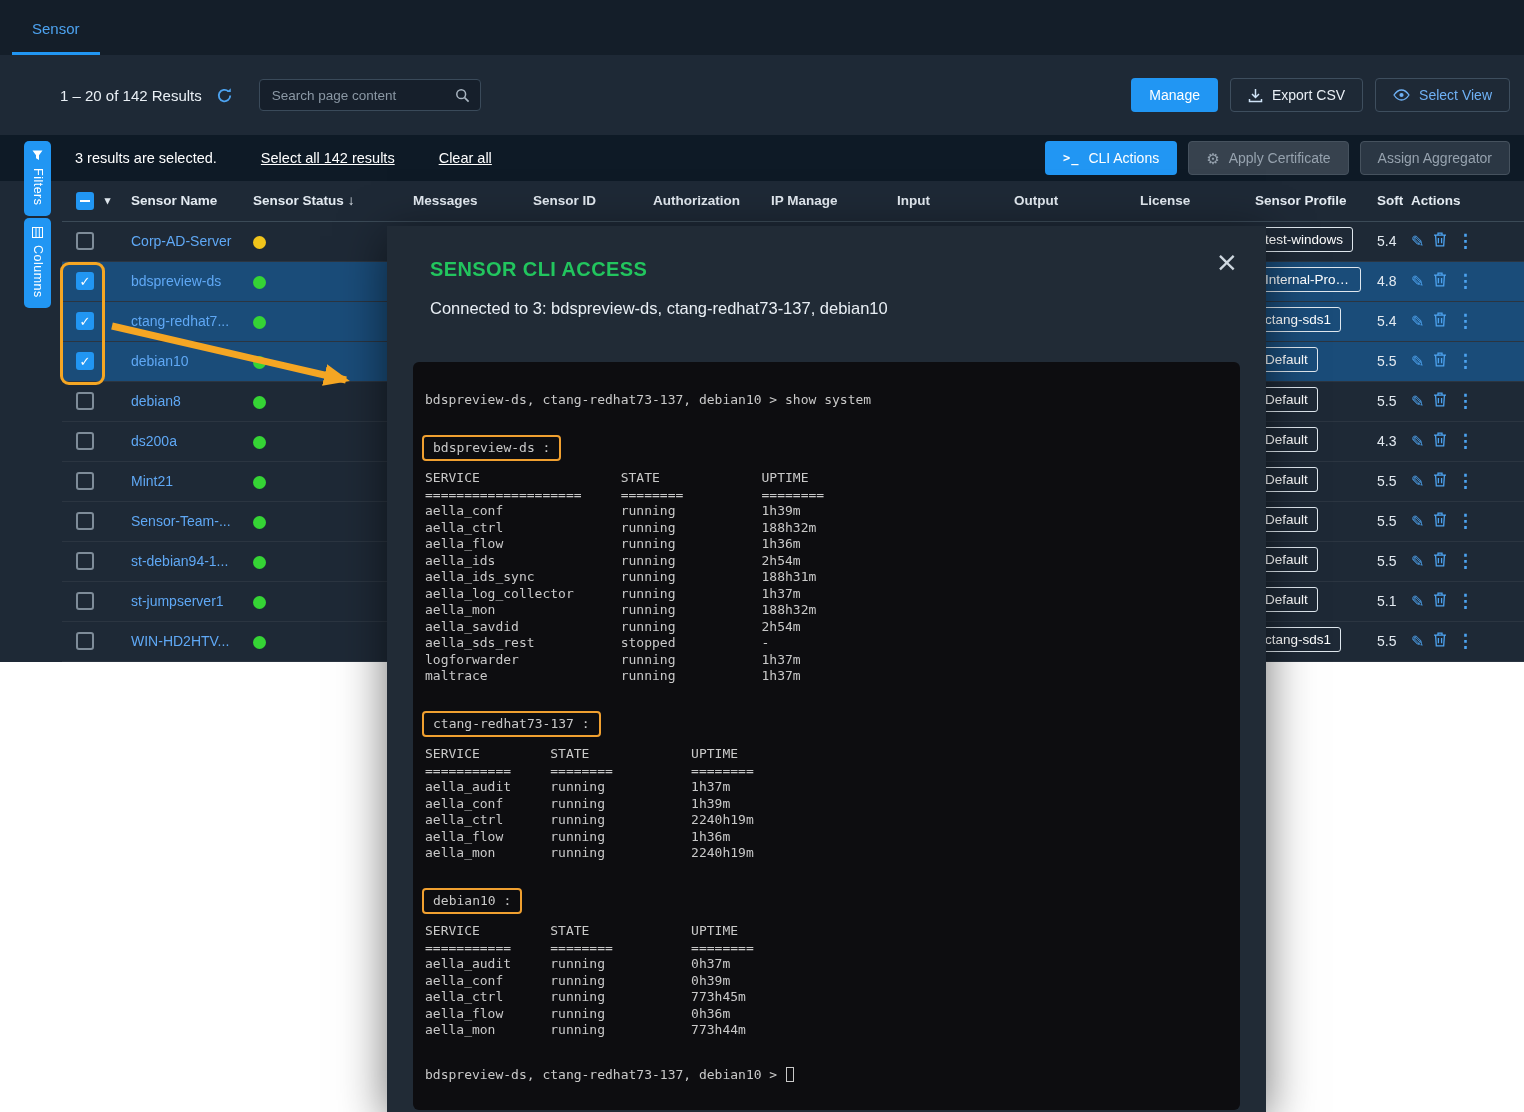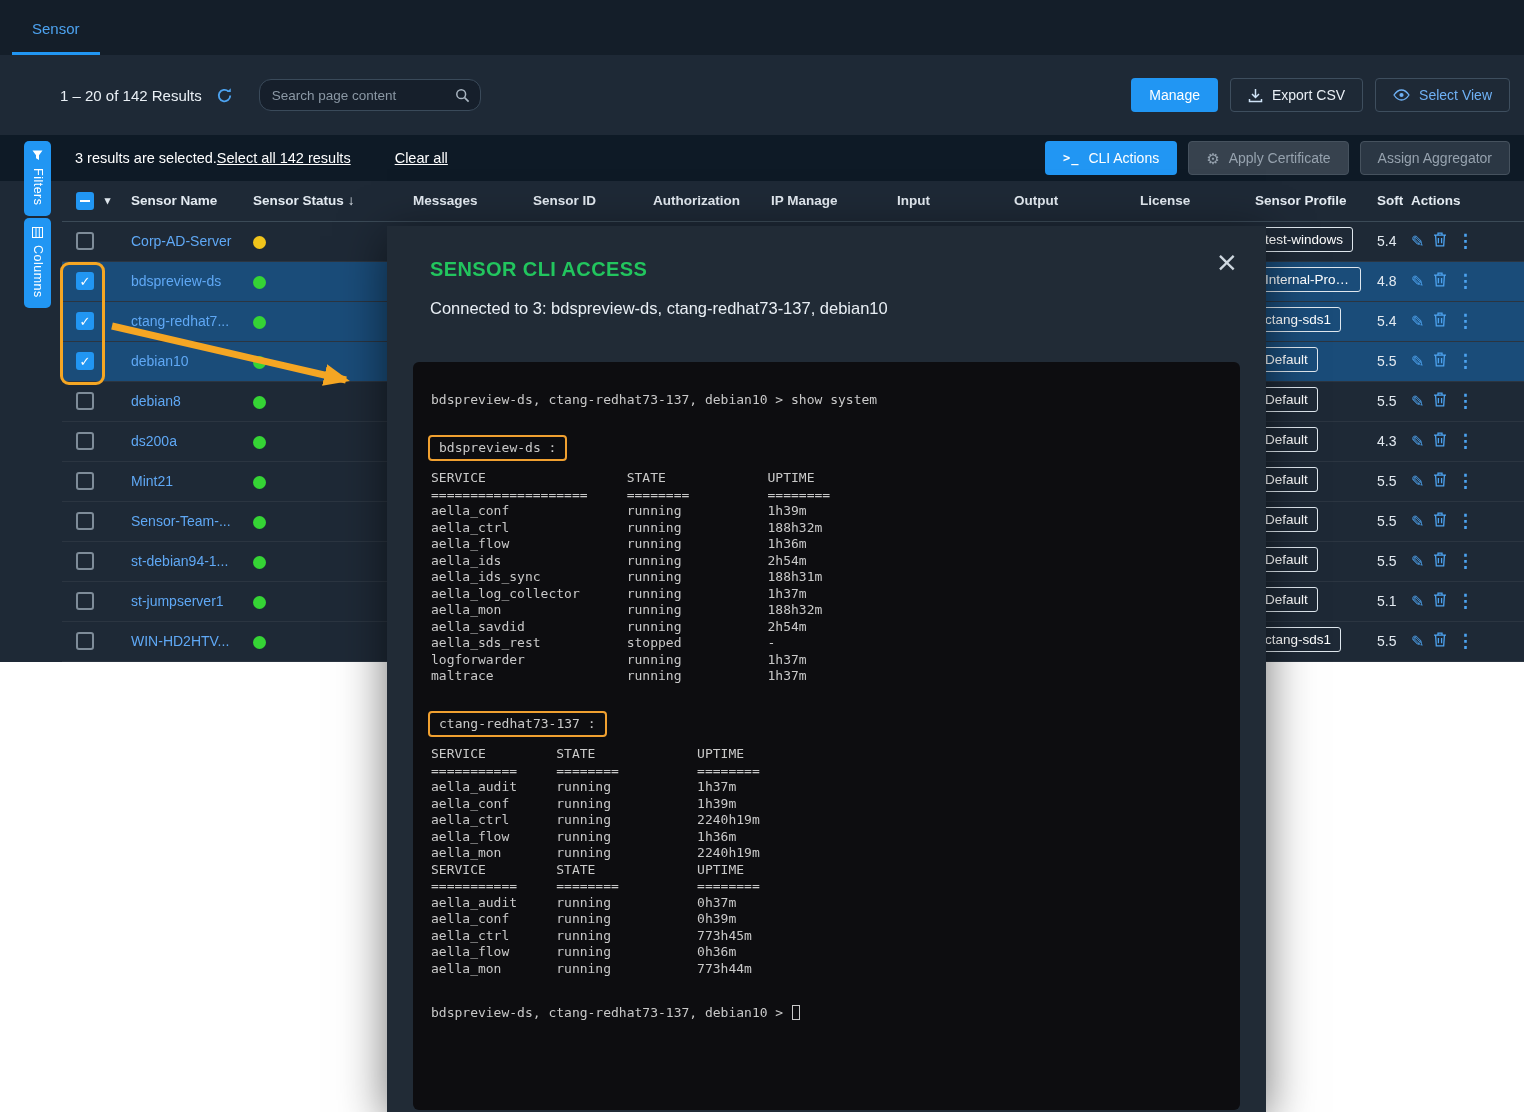--- a/index.html
+++ b/index.html
@@ -21,21 +21,21 @@
 
   
   .content { background:#1e2936; }
 
   
   .toolbar { height:80px; display:flex; align-items:center; padding:0 14px 0 60px; }
   .results { color:#e9eff5; font-size:15px; }
   .icon-btn { margin-left:14px; cursor:pointer; display:inline-flex; align-items:center; }
   .search-box {
     margin-left:26px; width:222px; height:32px; background:#161f2b;
-    border:1px solid #3a4a5a; border-radius:12px;
+    border:1px solid #3a4a5a; border-radius:4px;
     display:flex; align-items:center; padding:0 10px;
   }
   .search-input {
     flex:1; min-width:0; background:transparent; border:none; outline:none;
     color:#dfe7ee; font-size:13.5px; font-family:"Liberation Sans", sans-serif;
   }
   .search-input::placeholder { color:#8b98a5; }
   .toolbar-right { margin-left:auto; display:flex; gap:12px; }
   .btn {
     height:34px; border-radius:4px; font-size:14px; display:inline-flex;
@@ -46,21 +46,21 @@
   .btn-primary { background:#2196f3; color:#ffffff; }
   .btn-outline { border-color:#3e4e5e; color:#e9eff5; }
   .btn-outline.bluish { color:#6fb1f5; }
   .btn-disabled { background:#37424e; color:#96a2ae; border-color:#46525e; cursor:default; }
   .btn-disabled.ghost { background:#2b3744; }
   .cli-glyph { font-family:"DejaVu Sans Mono", monospace; font-weight:bold; font-size:12px; letter-spacing:1px; }
   .gear { font-size:15px; line-height:1; }
 
   
   .selection-bar { height:46px; background:#0e1a26; display:flex; align-items:center; padding:0 14px 0 75px; }
-  .sel-text { color:#ffffff; font-size:14.5px; }
+  .sel-text { color:#ffffff; font-size:14.5px; margin-right:44px; }
   .sel-link { color:#ffffff; font-size:14.5px; text-decoration:underline; cursor:pointer; margin-right:44px; }
   .sel-actions { margin-left:auto; display:flex; gap:11px; }
 
   
   table.sensors { margin-left:62px; width:1462px; border-collapse:collapse; table-layout:fixed; }
   table.sensors th {
     height:40px; text-align:left; color:#e3eaf1; font-size:13.5px; font-weight:bold;
     border-bottom:1px solid #3b4a57; padding:0 8px; white-space:nowrap; overflow:hidden; cursor:pointer;
   }
   table.sensors td {
@@ -108,21 +108,21 @@
     box-shadow:0 10px 45px rgba(0,0,0,0.55);
   }
   .modal-title { margin:32px 0 0 43px; font-size:20px; font-weight:bold; color:#22c55e; letter-spacing:0.4px; }
   .modal-subtitle { margin:18px 0 0 43px; font-size:16.5px; color:#e9eff5; }
   .modal-close {
     position:absolute; top:22px; right:28px; font-size:27px; line-height:1;
     color:#cfd8e0; cursor:pointer; font-family:"DejaVu Sans", sans-serif;
   }
   .terminal {
     margin:44px 26px 0 26px; height:748px; overflow:hidden;
-    background:#0d0d10; border-radius:6px; padding:30px 18px 24px 18px; cursor:text;
+    background:#0d0d10; border-radius:6px; padding:30px 18px 24px 12px; cursor:text;
   }
   .term-line, .term-pre, .host-box {
     font-family:"DejaVu Sans Mono", monospace; font-size:13px; line-height:16.5px;
     color:#c9c9c9; white-space:pre; margin:0;
   }
   .host-row { margin:26px 0 9px; }
   .host-box {
     display:inline-block; border:2px solid #f0a030; border-radius:4px;
     padding:3px 9px; margin-left:-3px;
   }
@@ -480,20 +480,21 @@
 logforwarder             running           1h37m
 maltrace                 running           1h37m</pre>
         <div class="host-row"><span class="host-box">ctang-redhat73-137 :</span></div>
         <pre class="term-pre">SERVICE         STATE             UPTIME
 ===========     ========          ========
 aella_audit     running           1h37m
 aella_conf      running           1h39m
 aella_ctrl      running           2240h19m
 aella_flow      running           1h36m
 aella_mon       running           2240h19m</pre>
+        <div class="host-row"><span class="host-box">debian10 :</span></div>
         <pre class="term-pre">SERVICE         STATE             UPTIME
 ===========     ========          ========
 aella_audit     running           0h37m
 aella_conf      running           0h39m
 aella_ctrl      running           773h45m
 aella_flow      running           0h36m
 aella_mon       running           773h44m</pre>
         <div class="term-line final"><span>bdspreview-ds, ctang-redhat73-137, debian10 &gt; </span><span class="cursor"></span></div>
       </div>
   </div>

